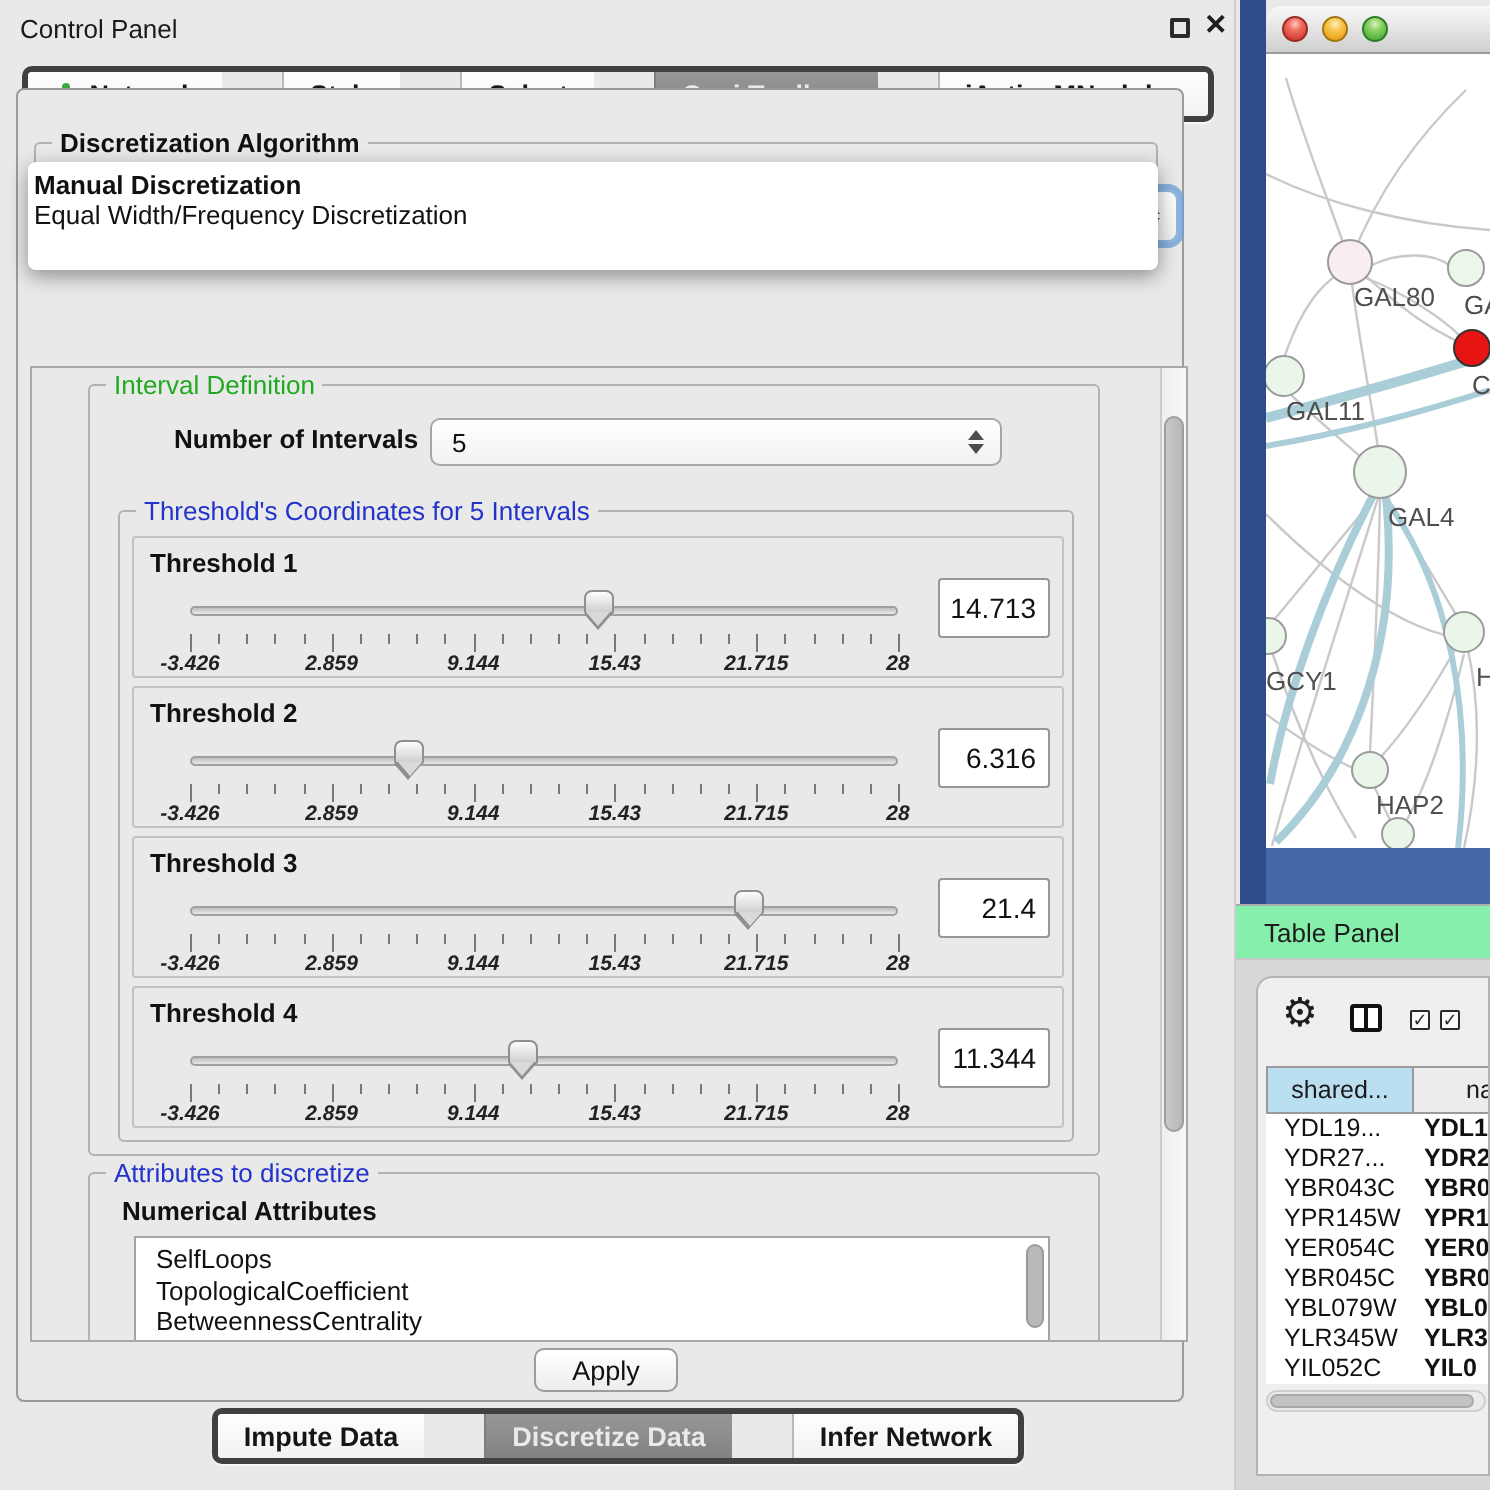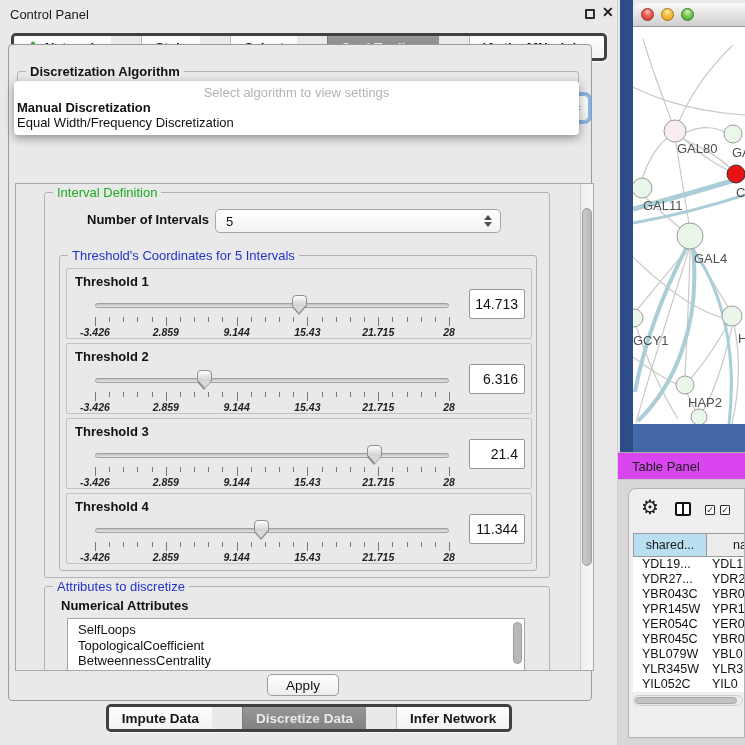--- a/index.html
+++ b/index.html
@@ -83,39 +83,39 @@
   .rside{position:absolute;left:618px;top:0;width:127px;height:745px;background:#e9e9e9;}
   .desktop-strip{position:absolute;left:2px;top:0;width:13px;height:452px;background:#2e4c87;}
   .netwin{position:absolute;left:15px;top:3px;width:112px;height:449px;}
   .nettitle{position:absolute;left:0;top:0;width:112px;height:24px;background:linear-gradient(#f9f9f9,#cfcfcf);border-bottom:1px solid #9b9b9b;border-radius:8px 0 0 0;}
   .light{position:absolute;top:5px;width:13px;height:13px;border-radius:50%;}
   .light.red{left:8px;background:radial-gradient(circle at 50% 28%,#ffc9c2,#ee6b5e 35%,#d6443a 75%,#b5352c);border:1px solid #992c24;}
   .light.yellow{left:28px;background:radial-gradient(circle at 50% 28%,#ffeebb,#f7c64e 35%,#eda921 75%,#c8891c);border:1px solid #a37514;}
   .light.green{left:48px;background:radial-gradient(circle at 50% 28%,#d9f2c0,#8ccf63 35%,#57b43e 75%,#3f9230);border:1px solid #2f7d26;}
   #netsvg{position:absolute;left:0;top:24px;width:112px;height:397px;background:#fff;display:block;}
   .netframe{position:absolute;left:0;top:421px;width:112px;height:28px;background:#4568a9;}
-  .tpbar{position:absolute;left:0;top:452px;width:127px;height:28px;background:#d946ef;border-top:1px solid #aeaeae;border-bottom:1px solid #c6c6c6;}
+  .tpbar{position:absolute;left:0;top:452px;width:127px;height:28px;background:#86efac;border-top:1px solid #aeaeae;border-bottom:1px solid #c6c6c6;}
   .tpbar span{position:absolute;left:14px;top:6px;font-size:13px;color:#1c1c1c;}
   .lowerbg{position:absolute;left:0;top:480px;width:127px;height:265px;background:#d7d7d7;}
   .tablewrap{position:absolute;left:10px;top:488px;width:117px;height:250px;background:#efefef;border:1px solid #b3b3b3;border-radius:8px 0 0 0;overflow:hidden;}
   .gear{position:absolute;left:12px;top:8px;font-size:20px;line-height:20px;color:#1d1d1d;}
   .split-icon{position:absolute;left:46px;top:13px;width:16px;height:14px;border:2px solid #111;border-radius:2px;background:#fff;}
   .split-icon::after{content:"";position:absolute;left:5px;top:0;width:2px;height:10px;background:#111;}
   .chk{position:absolute;top:16px;width:10px;height:10px;border:1.5px solid #2a2a2a;border-radius:1px;font-size:9px;line-height:9px;text-align:center;color:#2a2a2a;background:#fafafa;}
   .chk.c1{left:76px;}
   .chk.c2{left:91px;}
   .thead{position:absolute;left:4px;top:44px;height:24px;display:flex;}
   .hcell{height:24px;border:1px solid #9a9a9a;font-size:12.5px;line-height:22px;text-align:center;color:#1a1a1a;white-space:nowrap;overflow:hidden;}
   .hc1{width:74px;background:var(--header-blue,#badff1);}
   .hc2{width:62px;background:#ececec;border-left:none;text-align:left;padding-left:26px;}
   .trows{position:absolute;left:4px;top:68px;width:113px;background:#fff;}
   .trow{display:flex;height:15px;}
   .tc{font-size:12.5px;line-height:15px;color:#111;white-space:nowrap;overflow:hidden;}
   .tc1{width:74px;padding-left:9px;}
-  .tc2{padding-left:5px;}
+  .tc2{padding-left:5px;font-weight:bold;}
   .hscroll{position:absolute;left:4px;top:206px;width:110px;height:11px;background:#ebebeb;border:1px solid #cfcfcf;border-radius:6px;}
   .hthumb{position:absolute;left:1px;top:1px;width:102px;height:7px;background:#c2c2c2;border:1px solid #a8a8a8;border-radius:5px;}
 </style>
 </head>
 <body>
 
 <div class="stage">
 
   <section class="lwin">
     <span class="ltitle-text">Control Panel</span>
@@ -157,21 +157,20 @@
         <span class="gtitle black">Discretization Algorithm</span>
       </div>
       <div class="focus-combo">
         <span class="stepper">
             <i class="up"></i>
             <i class="dn"></i>
           </span>
       </div>
 
       <div class="popup">
-        <div class="pitem prompt">Select algorithm to view settings</div>
         <div class="pitem first">Manual Discretization</div>
         <div class="pitem">Equal Width/Frequency Discretization</div>
       </div>
 
 
       <div class="scrollpane">
 
         <div class="group igroup">
           <span class="gtitle green">Interval Definition</span>
           <span class="lbl bold nio">Number of Intervals</span>

